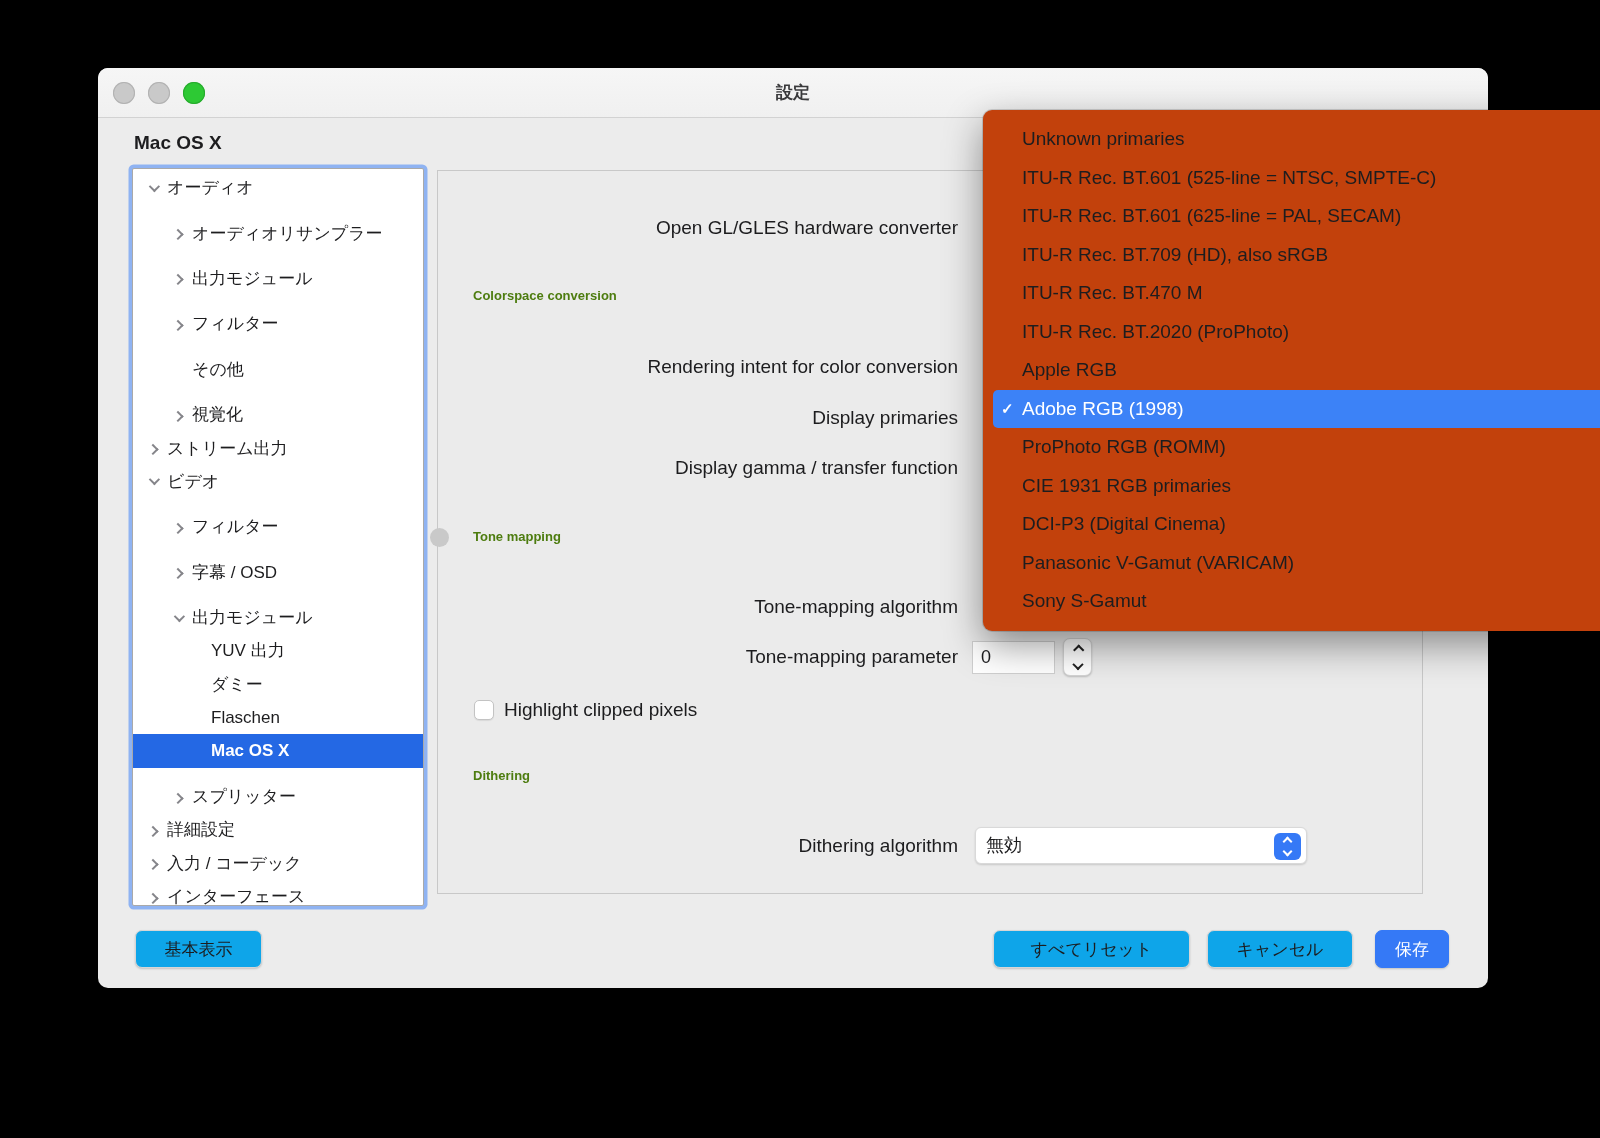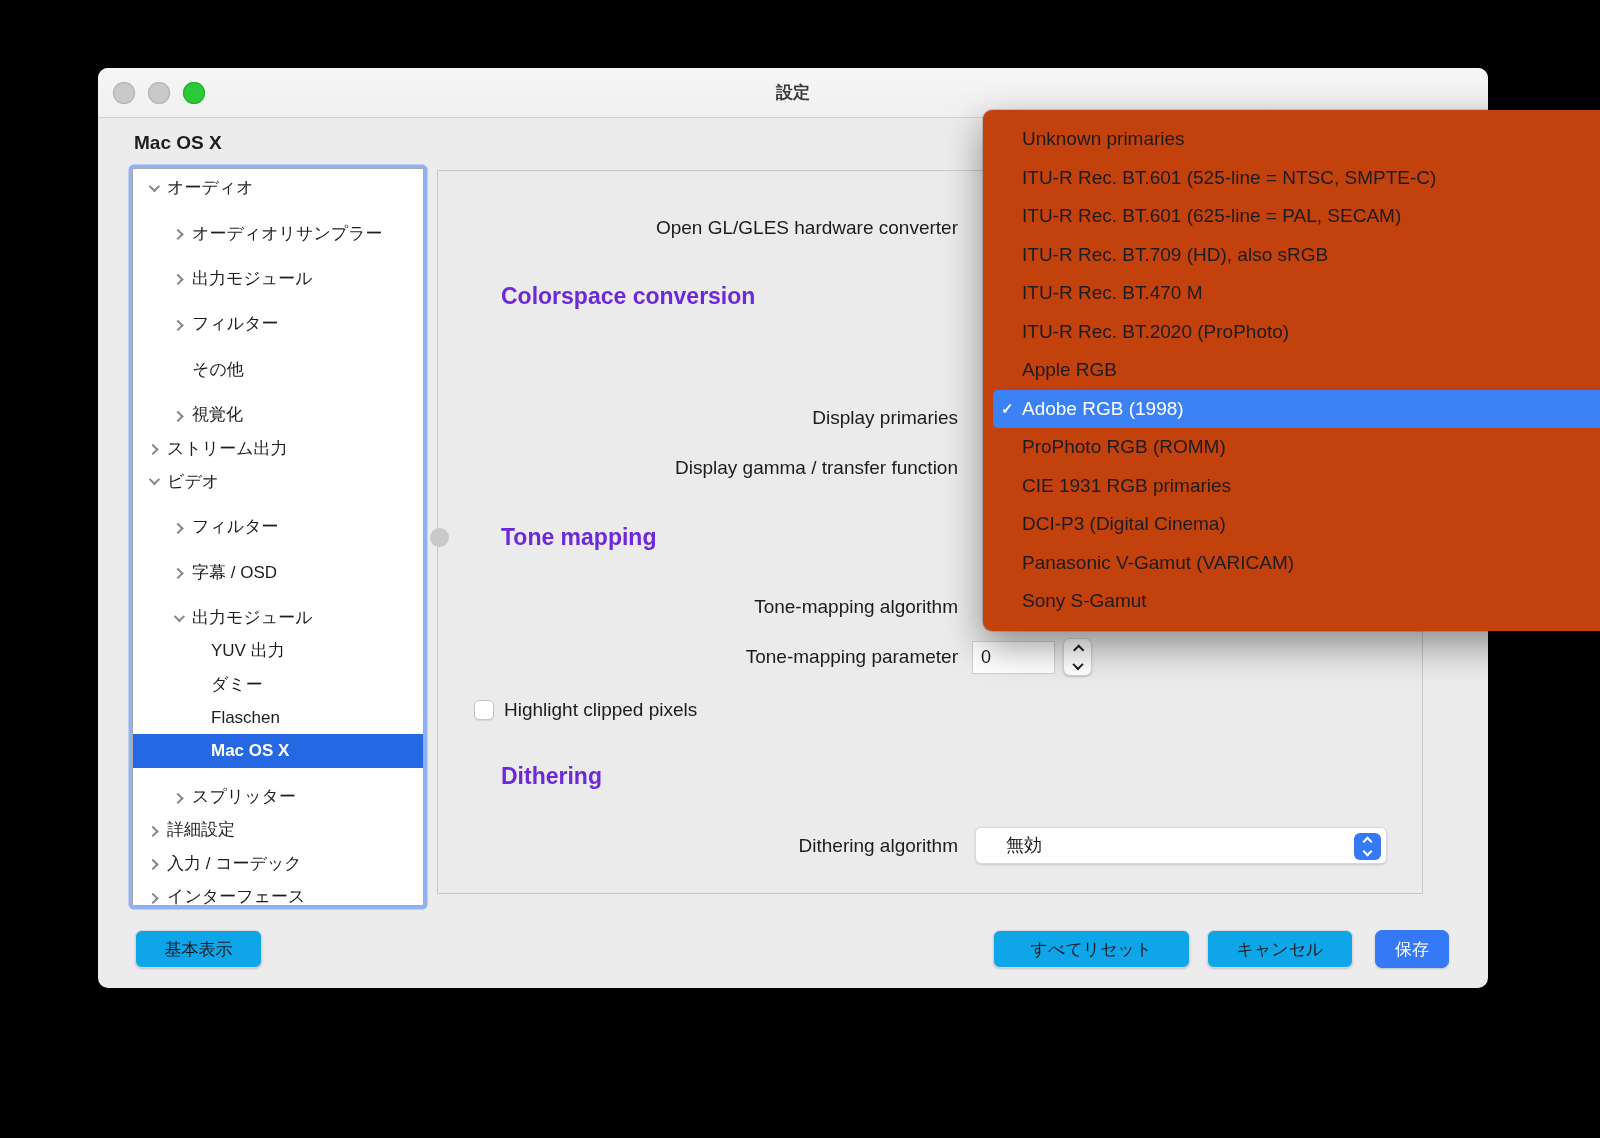--- a/index.html
+++ b/index.html
@@ -36,42 +36,42 @@
   .trow.lvl0 { padding-left:12px; }
   .trow.lvl1 { padding-left:37px;margin-top:12px; }
   .trow.lvl2 { padding-left:56px; }
   .trow.sel { background:var(--side-sel); color:#fff; font-weight:700; }
 
   
   .panel { position:absolute; left:339px; top:102px; width:986px; height:724px;
            background:#ebebeb; border:1px solid #c8c8c8; }
   .plabel { position:absolute; right:530px; text-align:right; font-size:19px; color:#1c1c1e;
             white-space:nowrap; line-height:26px; }
-  .pheading { position:absolute; left:375px; font-size:23px; font-weight:700; color:#6d28d9; line-height:26px;margin-left:28px; }
+  .pheading { position:absolute; left:375px; font-size:13px; font-weight:700; color:#4d7c0f; line-height:26px; }
 
   .numfield { position:absolute; left:874px; top:573px; width:83px; height:33px;
               background:#fff; border:1px solid #cfcfcf; font-size:18px; color:#1c1c1e;
               padding-left:8px; font-family:"Liberation Sans",sans-serif; }
   .stepper { position:absolute; left:965px; top:570px; width:29px; height:38px;
              background:#fff; border-radius:7px; border:1px solid #d4d4d4;
              box-shadow:0 1px 2px rgba(0,0,0,.2); display:flex; flex-direction:column; }
   .stepbtn { flex:1; display:flex; align-items:center; justify-content:center; cursor:default; }
   .schev { width:8px; height:8px; border-right:2.4px solid #222; border-bottom:2.4px solid #222; }
   .schev.up { transform:rotate(-135deg) translate(-2px,-1px); }
   .schev.down { transform:rotate(45deg) translate(-1px,-1px); }
 
   .checkbox { position:absolute; left:376px; top:632px; width:20px; height:20px;
               background:#fff; border:1px solid #c3c3c3; border-radius:5px;
               box-shadow:0 1px 1px rgba(0,0,0,.08); }
   .checkbox-label { position:absolute; left:406px; top:631px; font-size:19px; color:#1c1c1e; }
 
-  .popup { position:absolute; left:877px; top:759px; width:412px; height:37px;
+  .popup { position:absolute; left:877px; top:759px; width:332px; height:37px;
            background:#fff; border-radius:6px; border:1px solid #d9d9d9;
            box-shadow:0 1px 2px rgba(0,0,0,.15); font-size:18px; color:#1c1c1e;
-           line-height:35px; padding-left:30px; }
+           line-height:35px; padding-left:10px; }
   .popup .arrows { position:absolute; right:5px; top:5px; width:27px; height:27px;
                    background:var(--accent); border-radius:6px;
                    display:flex; flex-direction:column; align-items:center; justify-content:center; gap:3px; }
   .pchev { width:7px; height:7px; border-right:2.2px solid #fff; border-bottom:2.2px solid #fff; }
   .pchev.up { transform:rotate(-135deg); }
   .pchev.down { transform:rotate(45deg); }
 
   .splitter-dot { position:absolute; left:332px; top:460px; width:19px; height:19px;
                   border-radius:50%; background:#c9c9c9; }
 
@@ -225,20 +225,21 @@
           </span>
     <span class="lbl">プレイリスト</span>
   </div>
       </div>
 
     <div class="panel"></div>
     <div class="splitter-dot"></div>
 
     <div class="plabel" style="top:147px">Open GL/GLES hardware converter</div>
     <div class="pheading" style="top:215px">Colorspace conversion</div>
+    <div class="plabel" style="top:286px">Rendering intent for color conversion</div>
     <div class="plabel" style="top:337px">Display primaries</div>
     <div class="plabel" style="top:387px">Display gamma / transfer function</div>
     <div class="pheading" style="top:456px">Tone mapping</div>
     <div class="plabel" style="top:526px">Tone-mapping algorithm</div>
     <div class="plabel" style="top:576px">Tone-mapping parameter</div>
 
     <input class="numfield" value="0" style="">
     <div class="stepper">
       <div class="stepbtn">
           <span class="schev up"></span>

